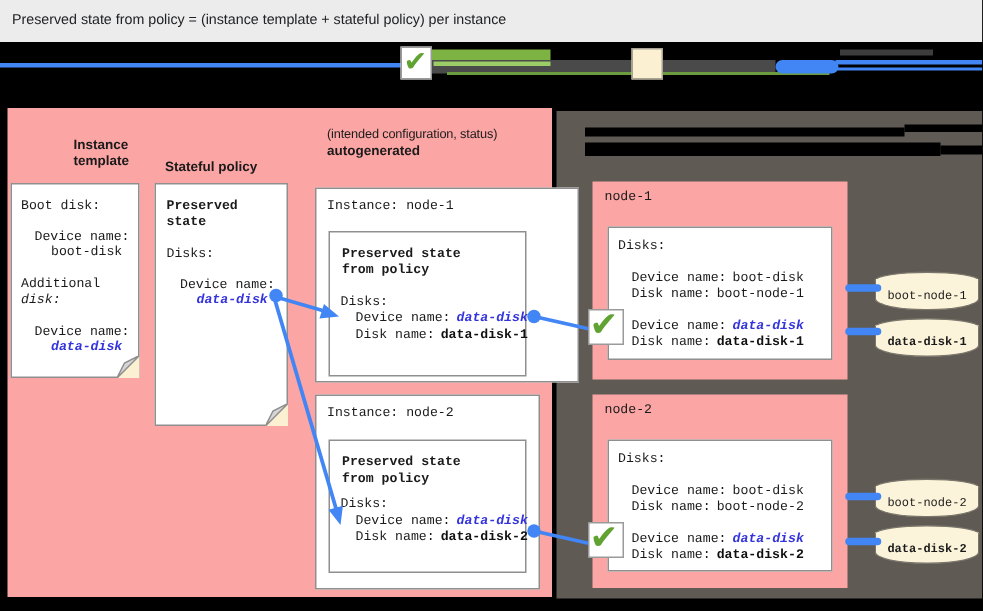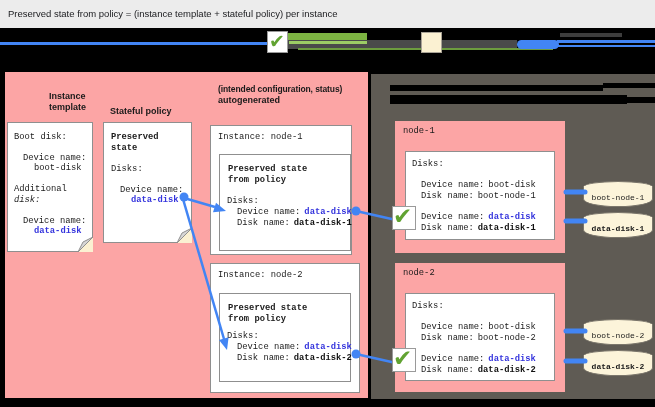--- a/index.html
+++ b/index.html
@@ -7,25 +7,25 @@
          font-family:"Liberation Sans","DejaVu Sans",sans-serif;}
   .abs{position:absolute;}
   .titlebar{position:absolute;left:0;top:0;width:655px;height:28px;background:#ECECEC;}
   .titlebar span{position:absolute;left:8px;top:8px;font-size:9.5px;color:#202124;}
   .beige{background:#fca5a5;}
   .graypanel{background:#5F5B54;}
   .whitebox{background:#fff;border:1px solid #8F8F8F;box-sizing:border-box;}
   .mono{font-family:"Liberation Mono","DejaVu Sans Mono",monospace;font-size:8.8px;
         line-height:10px;color:#1a1a1a;white-space:nowrap;}
   .mono-b{font-weight:bold;}
-  .bluetxt{color:#3434DD;font-weight:bold;}
+  .bluetxt{color:#3434DD;font-weight:bold;font-style:italic;}
   .boldval{font-weight:bold;color:#111;}
   .gap{margin-left:4px;}
   .sansb{font-weight:bold;font-size:9px;line-height:11px;color:#1a1a1a;white-space:nowrap;}
-  .sansr{font-weight:bold;font-size:8.5px;line-height:11px;color:#1a1a1a;letter-spacing:-0.1px;white-space:nowrap;}
+  .sansr{font-weight:normal;font-size:8.5px;line-height:11px;color:#1a1a1a;letter-spacing:-0.1px;white-space:nowrap;}
   .fold{position:absolute;right:-1px;bottom:-1px;}
   .checksq{background:#fff;border:1px solid #9a9a9a;box-sizing:border-box;z-index:7;}
   .checkglyph{position:absolute;color:#61A332;font-weight:bold;}
   .cyl{position:absolute;width:70px;height:27px;z-index:5;}
   .cyl .body{position:absolute;left:0;top:5px;width:68px;height:20px;background:#FCF4DA;
              border:1px solid #7B766B;border-top:none;border-radius:0 0 34px 34px/0 0 8px 8px;}
   .cyl .top{position:absolute;left:0;top:0;width:68px;height:10px;background:#FCF4DA;
             border:1px solid #7B766B;border-radius:50%;}
   .cyl .lbl{position:absolute;left:0;top:12px;width:70px;text-align:center;
             font-family:"Liberation Mono","DejaVu Sans Mono",monospace;font-size:8px;color:#1a1a1a;}
@@ -78,38 +78,38 @@
     <span class="abs mono" style="left:15px;top:93px;">Device name:</span>
     <span class="abs mono bluetxt" style="left:26px;top:103px;">data-disk</span>
     <svg class="fold" width="15" height="15" viewBox="0 0 15 15">
       <polygon points="15,0 15,15 0,15" fill="#FBF1D2"></polygon>
       <polygon points="0,15 15,0 5,5" fill="#D6D6D6" stroke="#8F8F8F" stroke-width="1"></polygon>
     </svg>
   </div>
 
   <div class="abs sansb" style="left:110px;top:106px;">Stateful policy</div>
 
-  <div class="abs whitebox" style="left:103px;top:122px;width:89px;height:121px;">
+  <div class="abs whitebox" style="left:103px;top:122px;width:89px;height:162px;">
     <span class="abs mono mono-b" style="left:7px;top:9px;">Preserved</span>
     <span class="abs mono mono-b" style="left:7px;top:20px;">state</span>
     <span class="abs mono" style="left:7px;top:41px;">Disks:</span>
     <span class="abs mono" style="left:16px;top:62px;">Device name:</span>
     <span class="abs mono bluetxt" style="left:27px;top:72px;">data-disk</span>
     <svg class="fold" width="15" height="15" viewBox="0 0 15 15">
       <polygon points="15,0 15,15 0,15" fill="#FBF1D2"></polygon>
       <polygon points="0,15 15,0 5,5" fill="#D6D6D6" stroke="#8F8F8F" stroke-width="1"></polygon>
     </svg>
   </div>
 
   <div class="abs" style="left:218px;top:84px;">
     <div class="sansr">(intended configuration, status)</div>
     <div class="sansb">autogenerated</div>
   </div>
 
-  <div class="abs whitebox" style="left:210px;top:125px;width:142px;height:130px;">
+  <div class="abs whitebox" style="left:210px;top:125px;width:176px;height:130px;">
     <span class="abs mono" style="left:7px;top:6px;">Instance: node-1</span>
     <div class="abs whitebox" style="left:8px;top:28px;width:132px;height:97px;">
       <span class="abs mono mono-b" style="left:8px;top:9px;">Preserved state</span>
       <span class="abs mono mono-b" style="left:8px;top:20px;">from policy</span>
       <span class="abs mono" style="left:7px;top:41px;">Disks:</span>
       <span class="abs mono" style="left:17px;top:52px;"><span>Device name:</span><span class="gap bluetxt">data-disk</span></span>
       <span class="abs mono" style="left:17px;top:63px;"><span>Disk name:</span><span class="gap boldval">data-disk-1</span></span>
     </div>
   </div>
 

